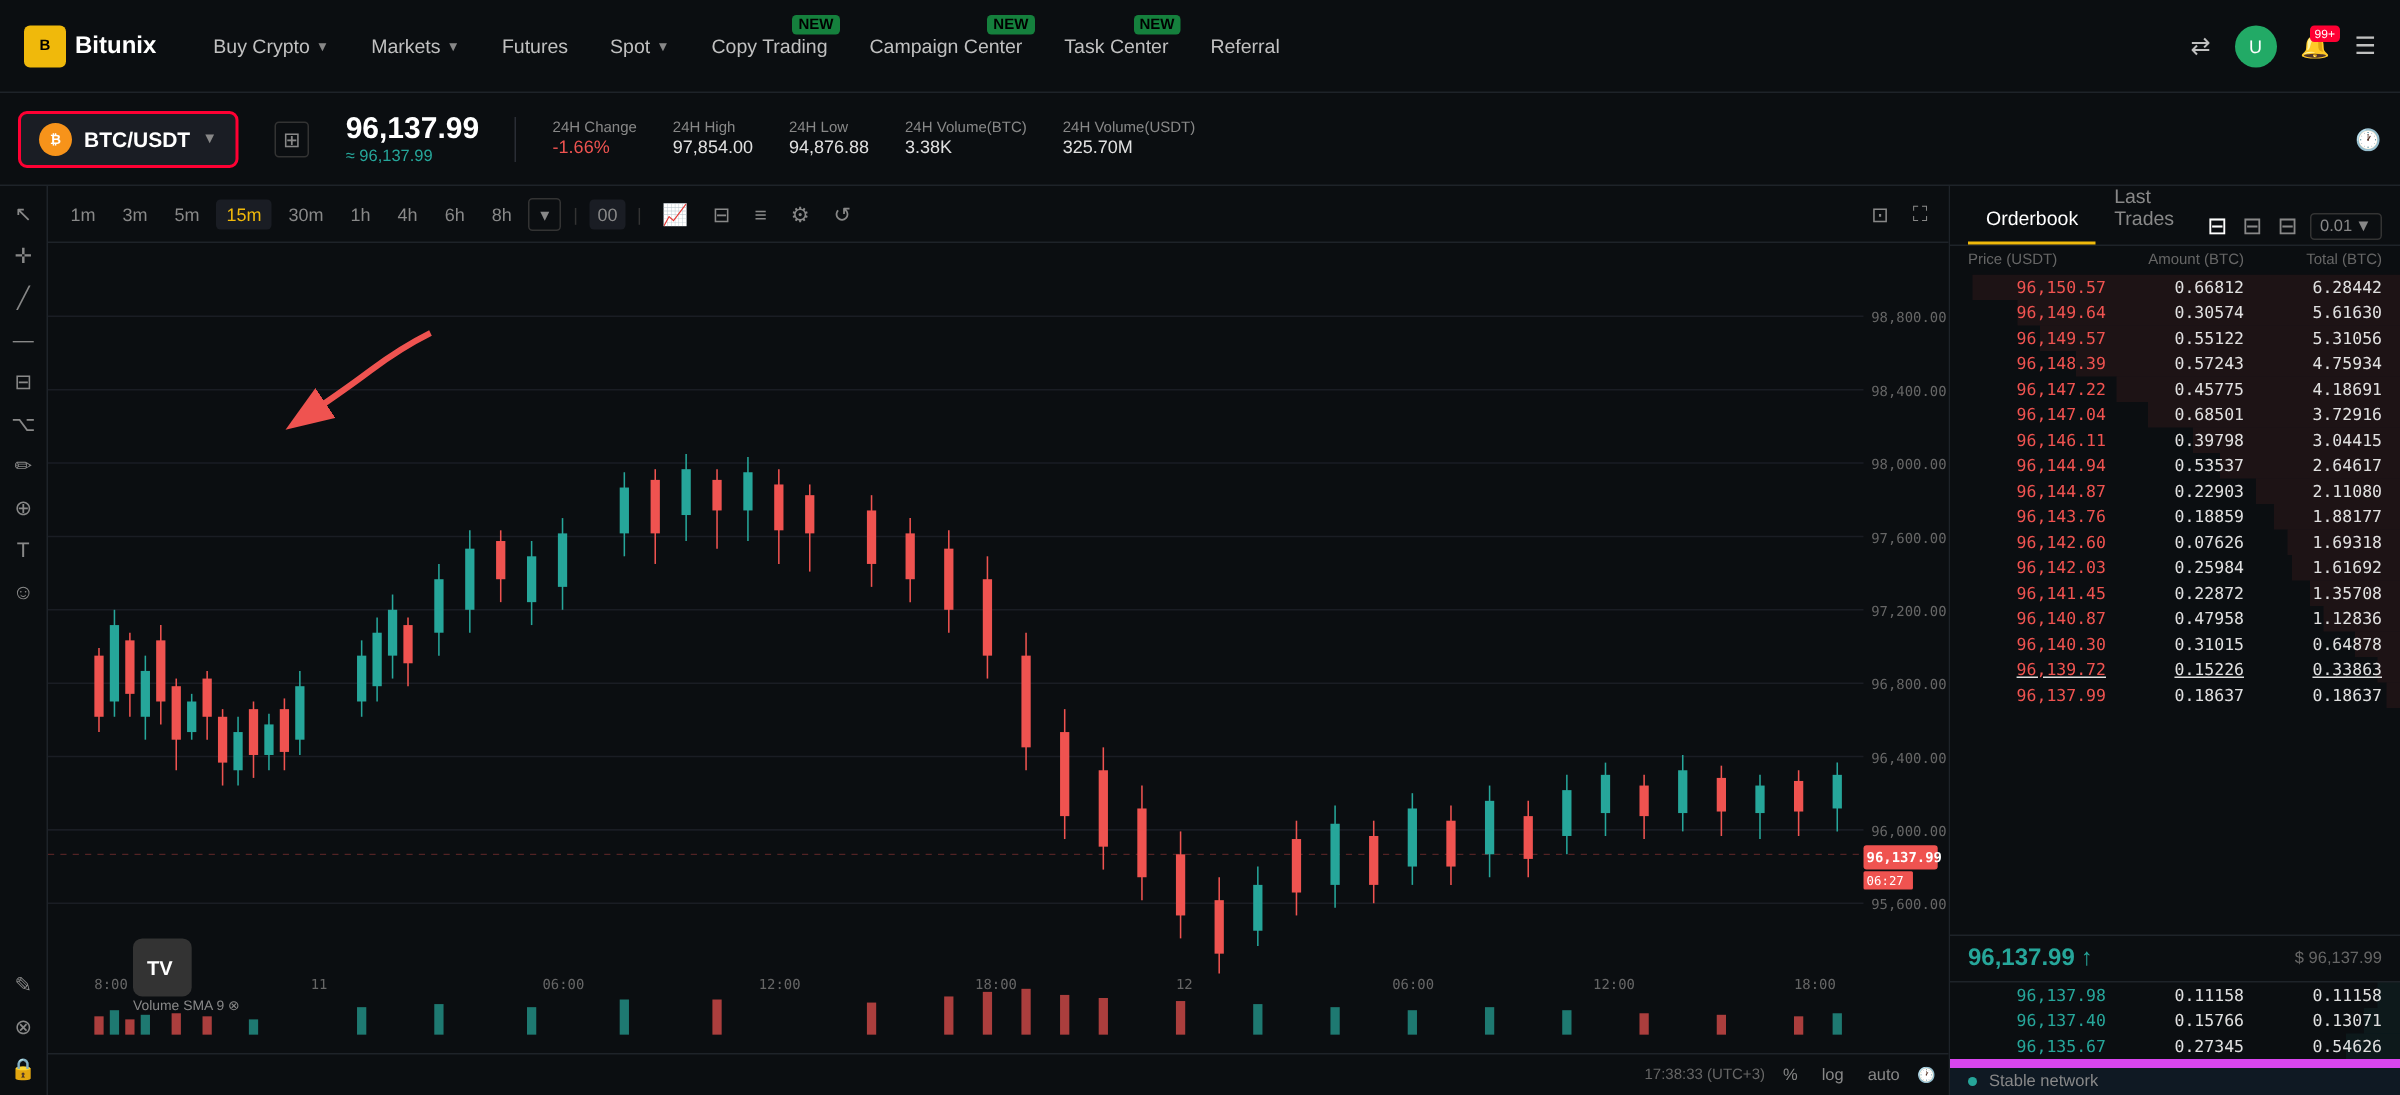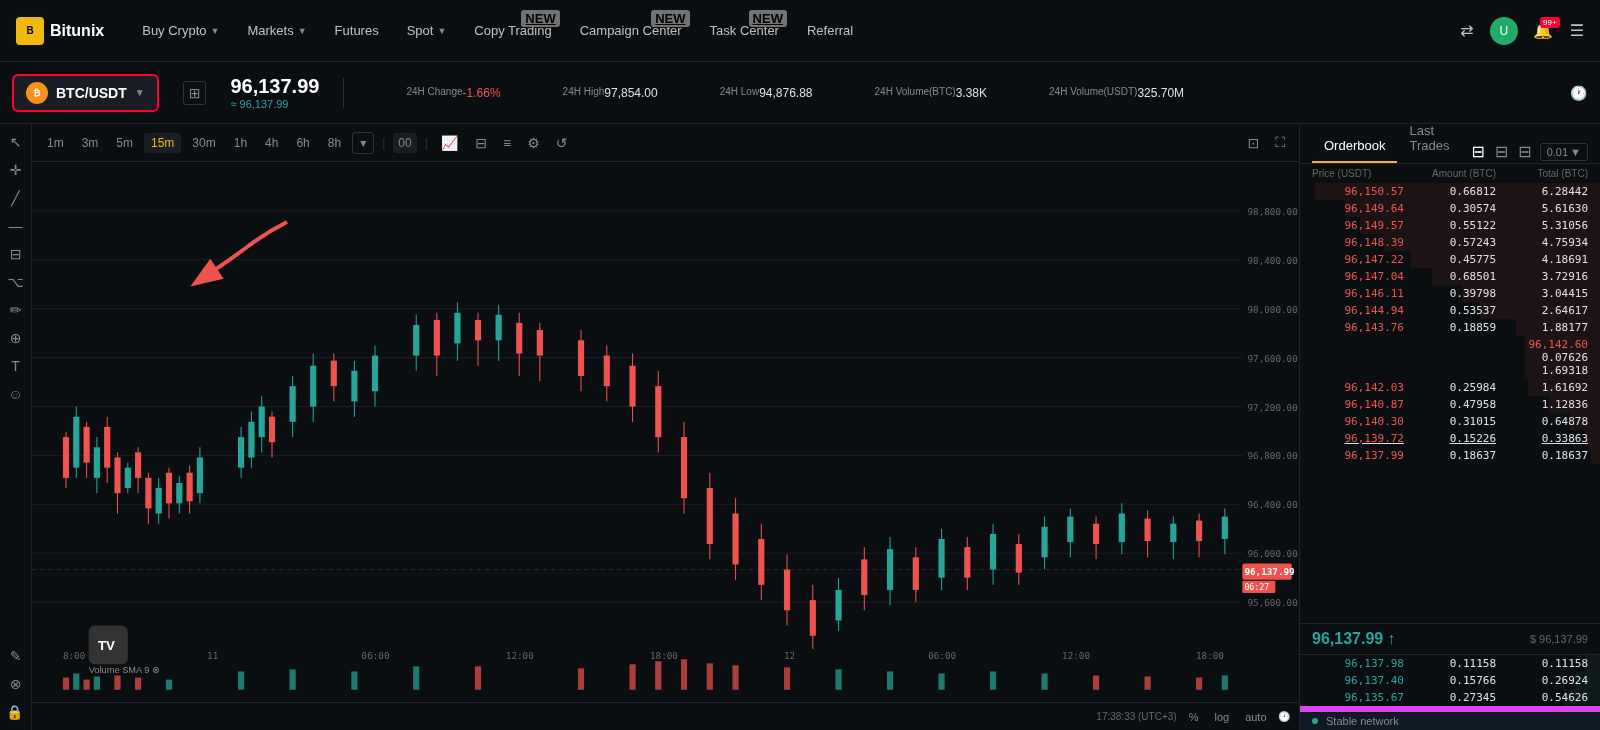--- a/index.html
+++ b/index.html
@@ -4,36 +4,36 @@
   <style>
     * { margin: 0; padding: 0; box-sizing: border-box; }
     body { background: #0b0e11; color: #e0e0e0; font-family: 'Arial', sans-serif; font-size: 12px; width: 1600px; height: 730px; overflow: hidden; }
 
     
     .topnav { background: #0b0e11; height: 62px; display: flex; align-items: center; padding: 0 16px; border-bottom: 1px solid #1e2329; gap: 0; }
     .logo { display: flex; align-items: center; gap: 6px; margin-right: 24px; }
     .logo-icon { width: 28px; height: 28px; background: #f0b90b; border-radius: 4px; display: flex; align-items: center; justify-content: center; font-weight: bold; color: #000; font-size: 10px; }
     .logo-text { color: #fff; font-weight: bold; font-size: 16px; }
     .nav-item { color: #c0c0c0; padding: 0 14px; cursor: pointer; display: flex; align-items: center; gap: 4px; font-size: 13px; height: 62px; position: relative; }
-    .nav-badge { background: #737373; color: #000; font-size: 13px; font-weight: bold; padding: 1px 4px; border-radius: 3px; position: absolute; top: 10px; right: 6px; text-decoration: underline; }
+    .nav-badge { background: #15803d; color: #000; font-size: 10px; font-weight: bold; padding: 1px 4px; border-radius: 3px; position: absolute; top: 10px; right: 6px; }
     .nav-arrow { font-size: 9px; color: #888; }
     .nav-right { margin-left: auto; display: flex; align-items: center; gap: 16px; }
     .nav-icon-btn { color: #c0c0c0; cursor: pointer; font-size: 16px; }
     .avatar { width: 28px; height: 28px; background: #2a6; border-radius: 50%; display: flex; align-items: center; justify-content: center; color: #fff; font-size: 12px; cursor: pointer; }
 
     
     .ticker-bar { background: #0b0e11; height: 62px; display: flex; align-items: center; padding: 0 12px; border-bottom: 1px solid #1e2329; gap: 24px; }
     .pair-selector { background: #1a1d24; border: 2px solid #f03; border-radius: 6px; padding: 6px 12px; display: flex; align-items: center; gap: 8px; cursor: pointer; min-width: 140px; }
     .btc-icon { width: 22px; height: 22px; background: #f7931a; border-radius: 50%; display: flex; align-items: center; justify-content: center; color: #fff; font-size: 9px; font-weight: bold; }
     .pair-name { color: #fff; font-weight: bold; font-size: 14px; }
     .pair-chevron { color: #888; font-size: 10px; }
     .layout-icon { color: #888; font-size: 14px; cursor: pointer; border: 1px solid #333; padding: 3px 5px; border-radius: 3px; }
     .price-main { color: #fff; font-size: 20px; font-weight: bold; }
     .price-sub { color: #26a69a; font-size: 11px; }
-    .ticker-stat { display: flex; flex-direction: row; margin-left: 38px; }
+    .ticker-stat { display: flex; flex-direction: column; }
     .ticker-label { color: #888; font-size: 10px; }
     .ticker-val { color: #e0e0e0; font-size: 12px; font-weight: 500; }
     .ticker-val.red { color: #ef5350; }
     .ticker-sep { width: 1px; height: 30px; background: #2a2d35; }
     .ticker-spacer { flex: 1; }
     .ticker-clock-icon { color: #888; font-size: 14px; cursor: pointer; }
 
     
     .main-layout { display: flex; height: calc(730px - 62px - 62px); }
 
@@ -504,36 +504,48 @@
         <div class="ob-cell ob-cell-z">0.39798</div>
         <div class="ob-cell ob-cell-z">3.04415</div>
       </div>
       <div class="ob-row" style="position:relative;">
         <div class="ob-bg-red" style="width:40%;"></div>
         <div class="ob-cell ob-cell-z" style="color:#ef5350;font-size:11px;font-family:monospace;">96,144.94</div>
         <div class="ob-cell ob-cell-z">0.53537</div>
         <div class="ob-cell ob-cell-z">2.64617</div>
       </div>
       <div class="ob-row" style="position:relative;">
+        <div class="ob-bg-red" style="width:32%;"></div>
+        <div class="ob-cell ob-cell-z" style="color:#ef5350;font-size:11px;font-family:monospace;">96,144.87</div>
+        <div class="ob-cell ob-cell-z">0.22903</div>
+        <div class="ob-cell ob-cell-z">2.11080</div>
+      </div>
+      <div class="ob-row" style="position:relative;">
         <div class="ob-bg-red" style="width:28%;"></div>
         <div class="ob-cell ob-cell-z" style="color:#ef5350;font-size:11px;font-family:monospace;">96,143.76</div>
         <div class="ob-cell ob-cell-z">0.18859</div>
         <div class="ob-cell ob-cell-z">1.88177</div>
       </div>
-      <div class="ob-row" style="position:relative;flex-direction:column;">
+      <div class="ob-row" style="position:relative;">
         <div class="ob-bg-red" style="width:25%;"></div>
         <div class="ob-cell ob-cell-z" style="color:#ef5350;font-size:11px;font-family:monospace;">96,142.60</div>
         <div class="ob-cell ob-cell-z">0.07626</div>
         <div class="ob-cell ob-cell-z">1.69318</div>
       </div>
       <div class="ob-row" style="position:relative;">
         <div class="ob-bg-red" style="width:24%;"></div>
         <div class="ob-cell ob-cell-z" style="color:#ef5350;font-size:11px;font-family:monospace;">96,142.03</div>
         <div class="ob-cell ob-cell-z">0.25984</div>
         <div class="ob-cell ob-cell-z">1.61692</div>
+      </div>
+      <div class="ob-row" style="position:relative;">
+        <div class="ob-bg-red" style="width:20%;"></div>
+        <div class="ob-cell ob-cell-z" style="color:#ef5350;font-size:11px;font-family:monospace;">96,141.45</div>
+        <div class="ob-cell ob-cell-z">0.22872</div>
+        <div class="ob-cell ob-cell-z">1.35708</div>
       </div>
       <div class="ob-row" style="position:relative;">
         <div class="ob-bg-red" style="width:17%;"></div>
         <div class="ob-cell ob-cell-z" style="color:#ef5350;font-size:11px;font-family:monospace;">96,140.87</div>
         <div class="ob-cell ob-cell-z">0.47958</div>
         <div class="ob-cell ob-cell-z">1.12836</div>
       </div>
       <div class="ob-row" style="position:relative;">
         <div class="ob-bg-red" style="width:10%;"></div>
         <div class="ob-cell ob-cell-z" style="color:#ef5350;font-size:11px;font-family:monospace;">96,140.30</div>
@@ -566,21 +578,21 @@
       <div class="ob-row" style="position:relative;">
         <div class="ob-bg-green" style="width:5%;"></div>
         <div class="ob-cell ob-cell-z" style="color:#26a69a;font-size:11px;font-family:monospace;">96,137.98</div>
         <div class="ob-cell ob-cell-z">0.11158</div>
         <div class="ob-cell ob-cell-z">0.11158</div>
       </div>
       <div class="ob-row" style="position:relative;">
         <div class="ob-bg-green" style="width:8%;"></div>
         <div class="ob-cell ob-cell-z" style="color:#26a69a;font-size:11px;font-family:monospace;">96,137.40</div>
         <div class="ob-cell ob-cell-z">0.15766</div>
-        <div class="ob-cell ob-cell-z">0.26924</div>
+        <div class="ob-cell ob-cell-z">0.13071</div>
       </div>
       <div class="ob-row" style="position:relative;">
         <div class="ob-bg-green" style="width:12%;"></div>
         <div class="ob-cell ob-cell-z" style="color:#26a69a;font-size:11px;font-family:monospace;">96,135.67</div>
         <div class="ob-cell ob-cell-z">0.27345</div>
         <div class="ob-cell ob-cell-z">0.54626</div>
       </div>
     </div>
 
     <div class="status-bar">

